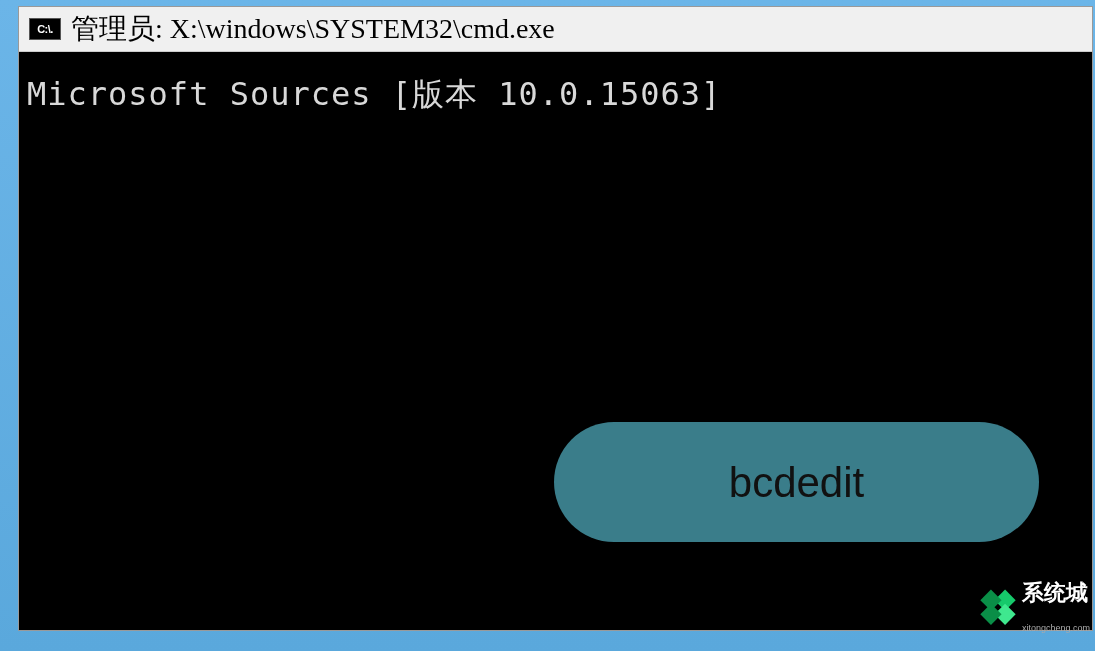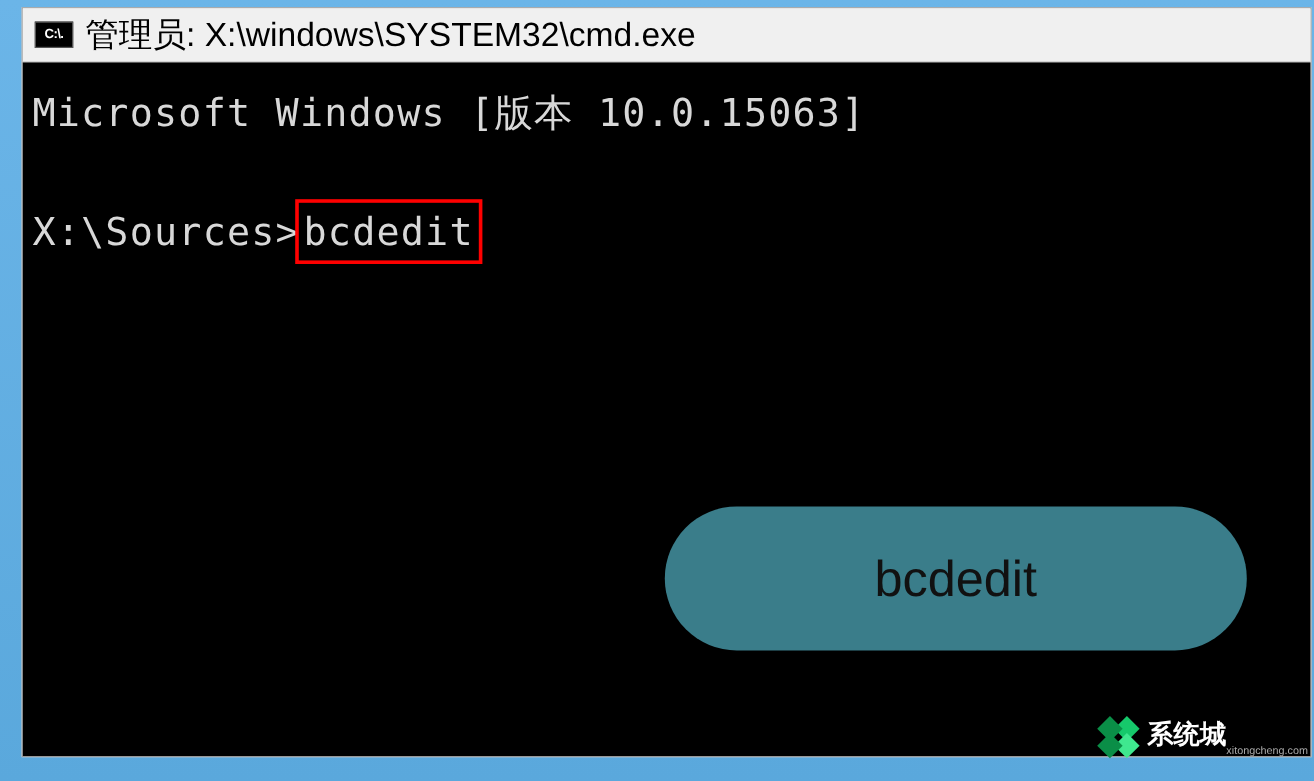--- a/index.html
+++ b/index.html
@@ -43,21 +43,21 @@
       justify-content: center;
       margin-right: 10px;
       font-family: Arial, sans-serif;
       font-weight: bold;
       border: 1px solid #555;
       letter-spacing: -0.5px;
     }
     .titlebar-text {
       font-size: 28px;
       color: #000;
-      font-family: Liberation Sans, sans-serif;
+      font-family: Liberation Serif, serif;
     }
     .terminal {
       background: #000;
       width: 100%;
       height: calc(100% - 45px);
       padding: 18px 8px;
       color: #d8d8d8;
       font-family: "SimSun", "NSimSun", "Consolas", monospace;
       font-size: 32px;
       line-height: 1.5;
@@ -106,20 +106,21 @@
       position: absolute;
       width: 15px;
       height: 15px;
     }
     .watermark-icon .sq1 { top: 0; left: 10px; background: #16c96b; }
     .watermark-icon .sq2 { top: 10px; left: 0; background: #0a8e47; }
     .watermark-icon .sq3 { top: 10px; left: 20px; background: #3fe88f; }
     .watermark-icon .sq4 { top: 20px; left: 10px; background: #0a8e47; }
     .watermark-text {
       display: flex;
+      flex-direction: column;
       line-height: 1;
     }
     .watermark-main {
       color: #fff;
       font-size: 22px;
       font-family: "Microsoft YaHei", sans-serif;
       font-weight: bold;
     }
     .watermark-sub {
       color: #aaa;
@@ -135,23 +136,22 @@
 <body>
 
 <div class="window">
   <div class="titlebar">
     <div class="titlebar-icon">
       <span>C:\.</span>
     </div>
     <div class="titlebar-text">管理员: X:\windows\SYSTEM32\cmd.exe</div>
   </div>
   <div class="terminal">
-    <div class="terminal-line">Microsoft Windows [版本 10.0.15063]</div>
+    <div class="terminal-line">Microsoft Sources [版本 10.0.15063]</div>
     <div class="spacer"></div>
-    <div class="terminal-line"><span>X:\Sources&gt;</span><span class="highlight-box">bcdedit</span></div>
 
     <div class="callout">
       <span>bcdedit</span>
     </div>
   </div>
 </div>
 
 <div class="watermark">
   <div class="watermark-icon">
     <div class="sq sq1"></div>

